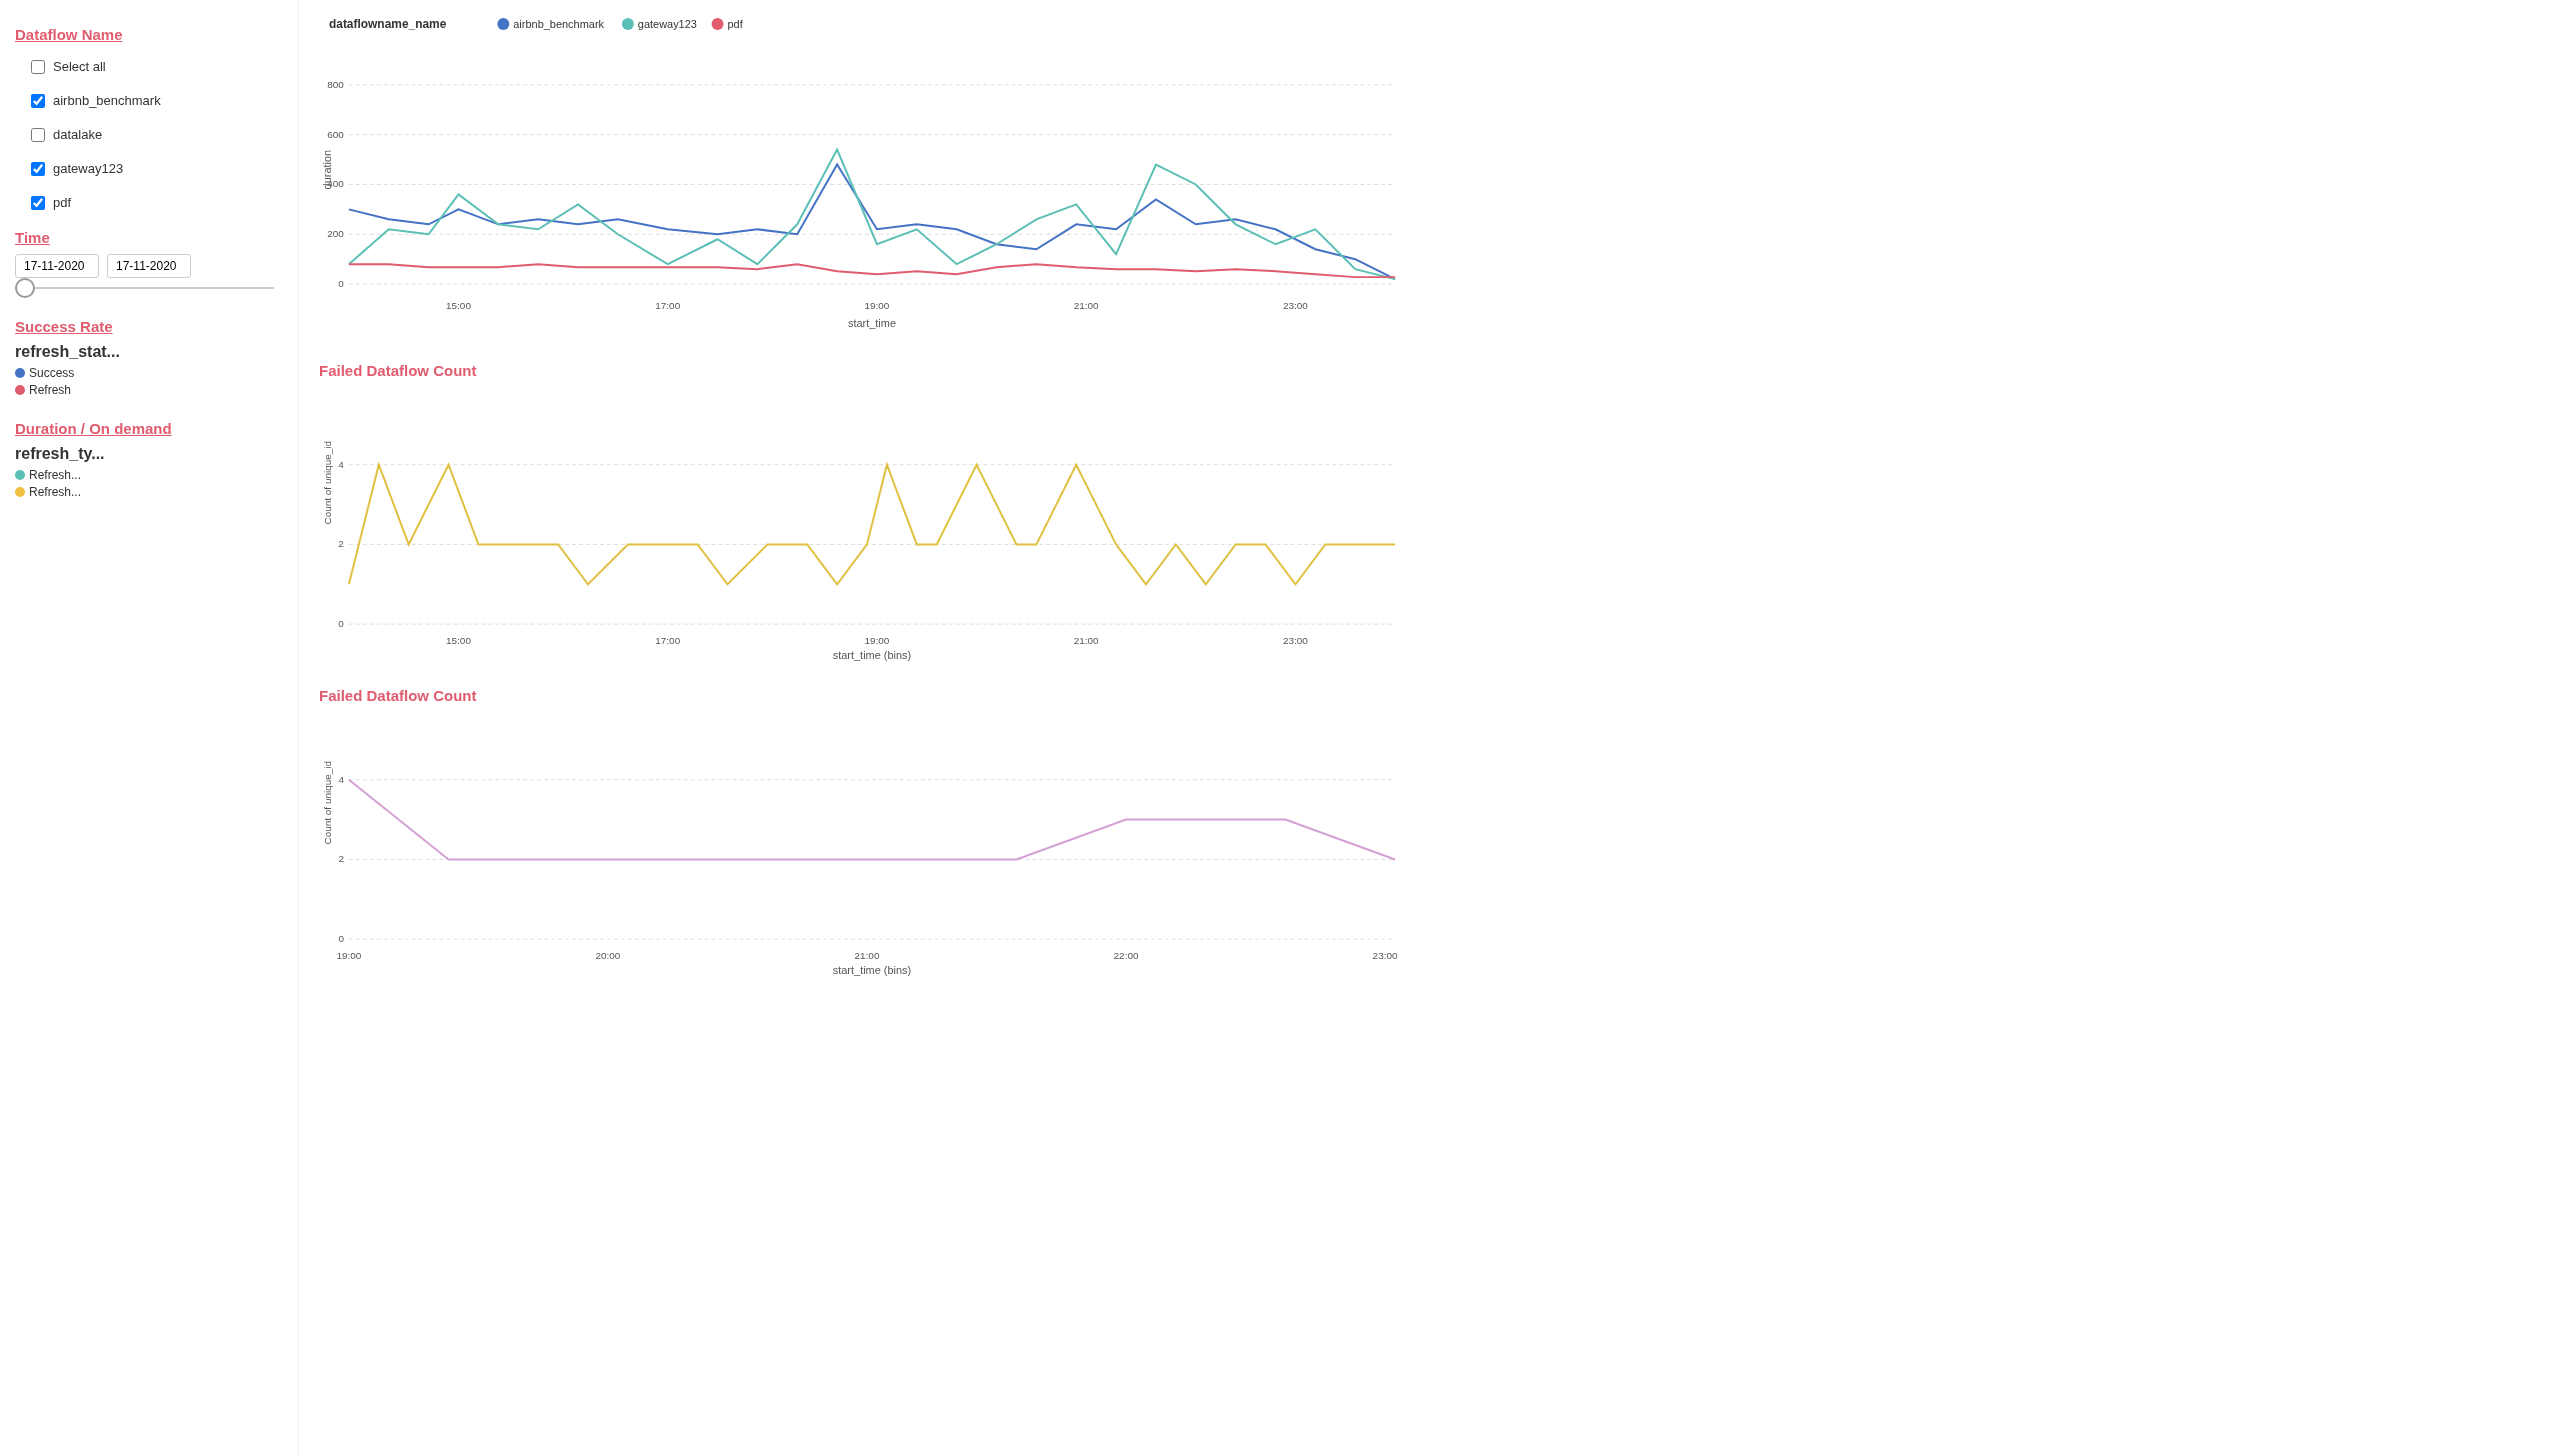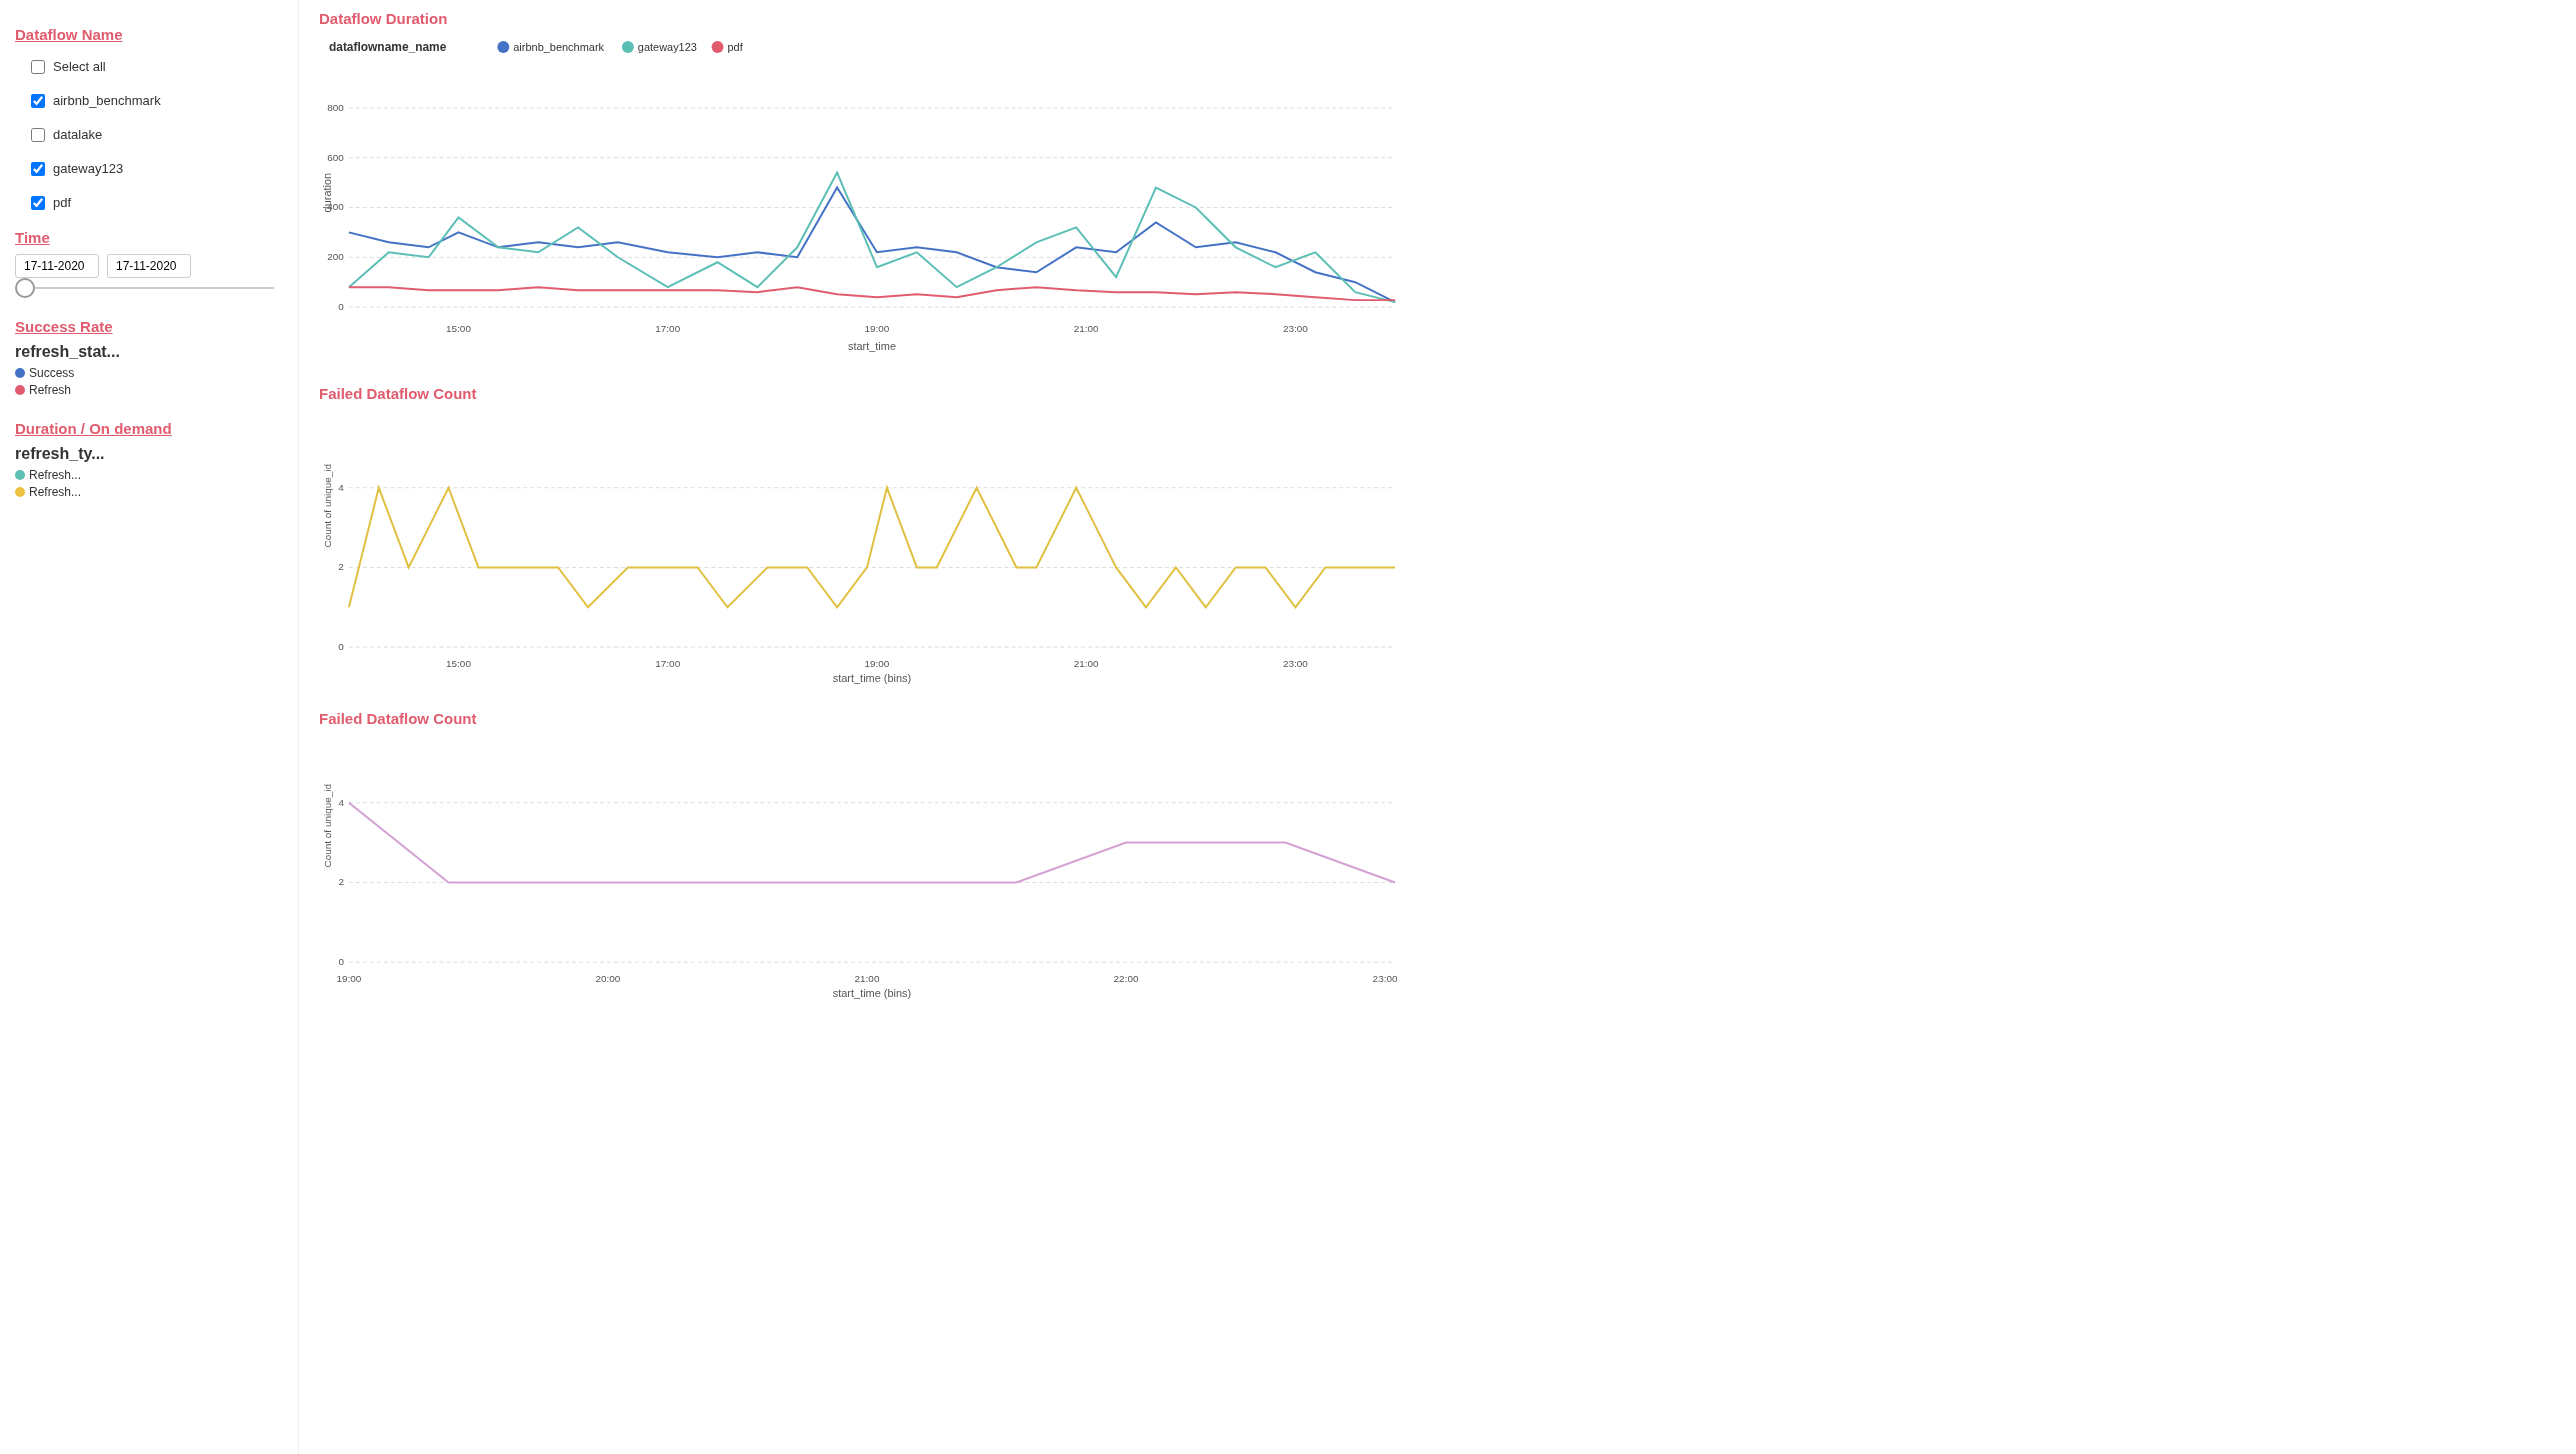--- a/index.html
+++ b/index.html
@@ -115,21 +115,20 @@
           </div>
         </div>
       </div>
     </div>
   </div>
 
   <div class="main">
     <div class="charts-grid">
 
       <div class="chart-block">
-        <div class="chart-title">Dataflow Duration</div>
         <svg width="1096" height="329" viewBox="0 0 1100 330">
 
           <text x="10" y="18" font-size="12" font-weight="bold" fill="#333">dataflowname_name</text>
           <circle cx="185" cy="14" r="6" fill="#4472c4"></circle>
           <text x="195" y="18" font-size="11" fill="#333">airbnb_benchmark</text>
           <circle cx="310" cy="14" r="6" fill="#5bbfb5"></circle>
           <text x="320" y="18" font-size="11" fill="#333">gateway123</text>
           <circle cx="400" cy="14" r="6" fill="#e05c6e"></circle>
           <text x="410" y="18" font-size="11" fill="#333">pdf</text>
 

